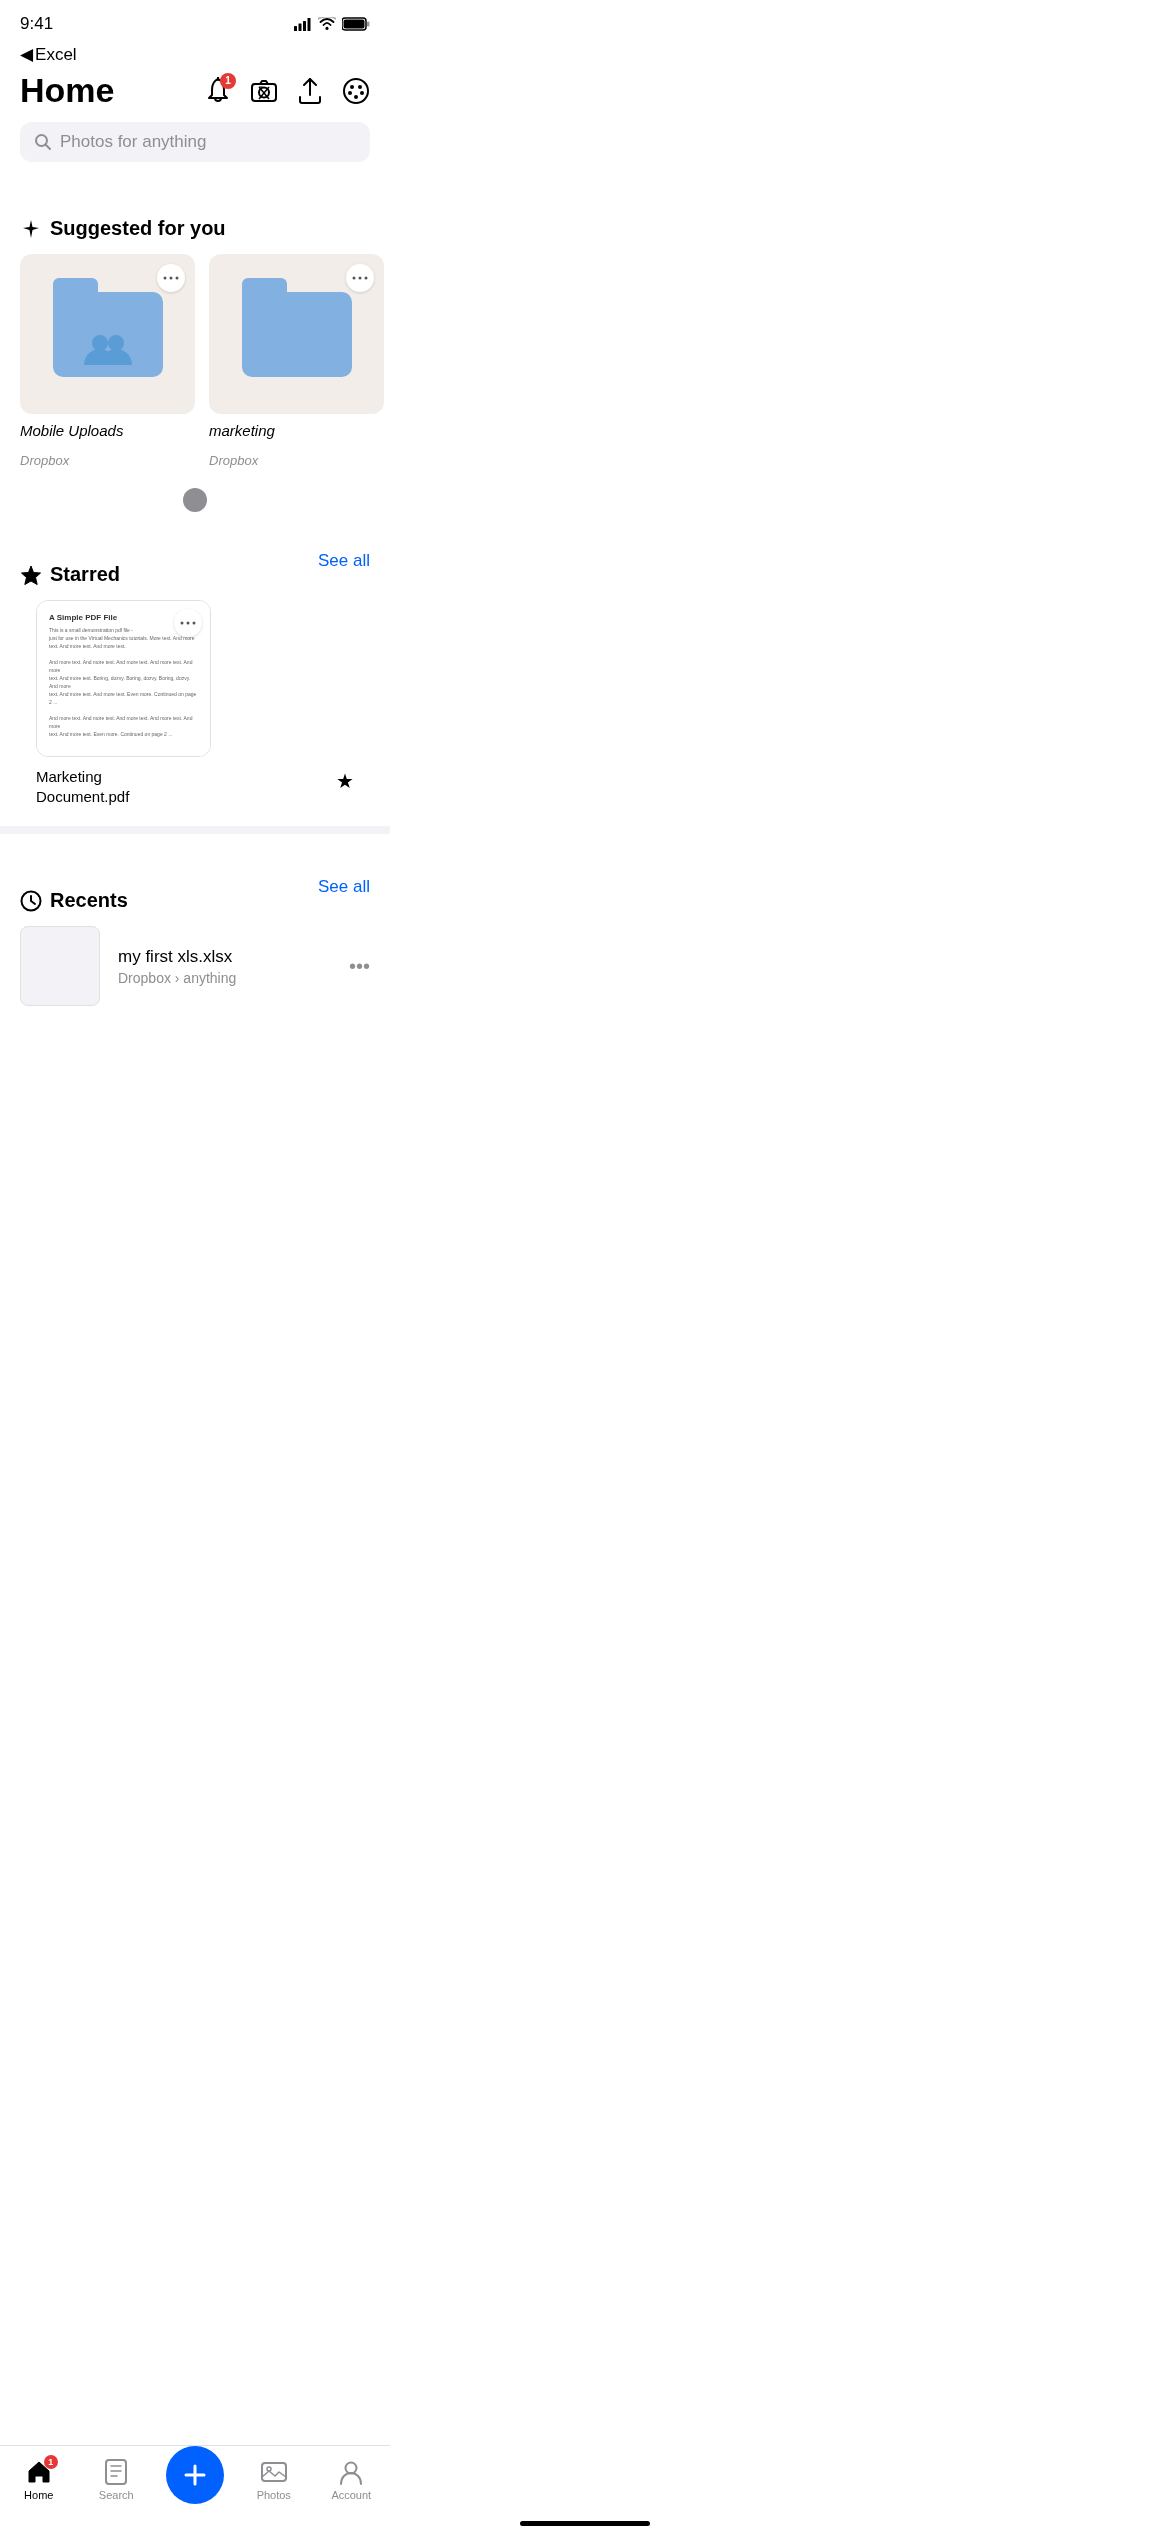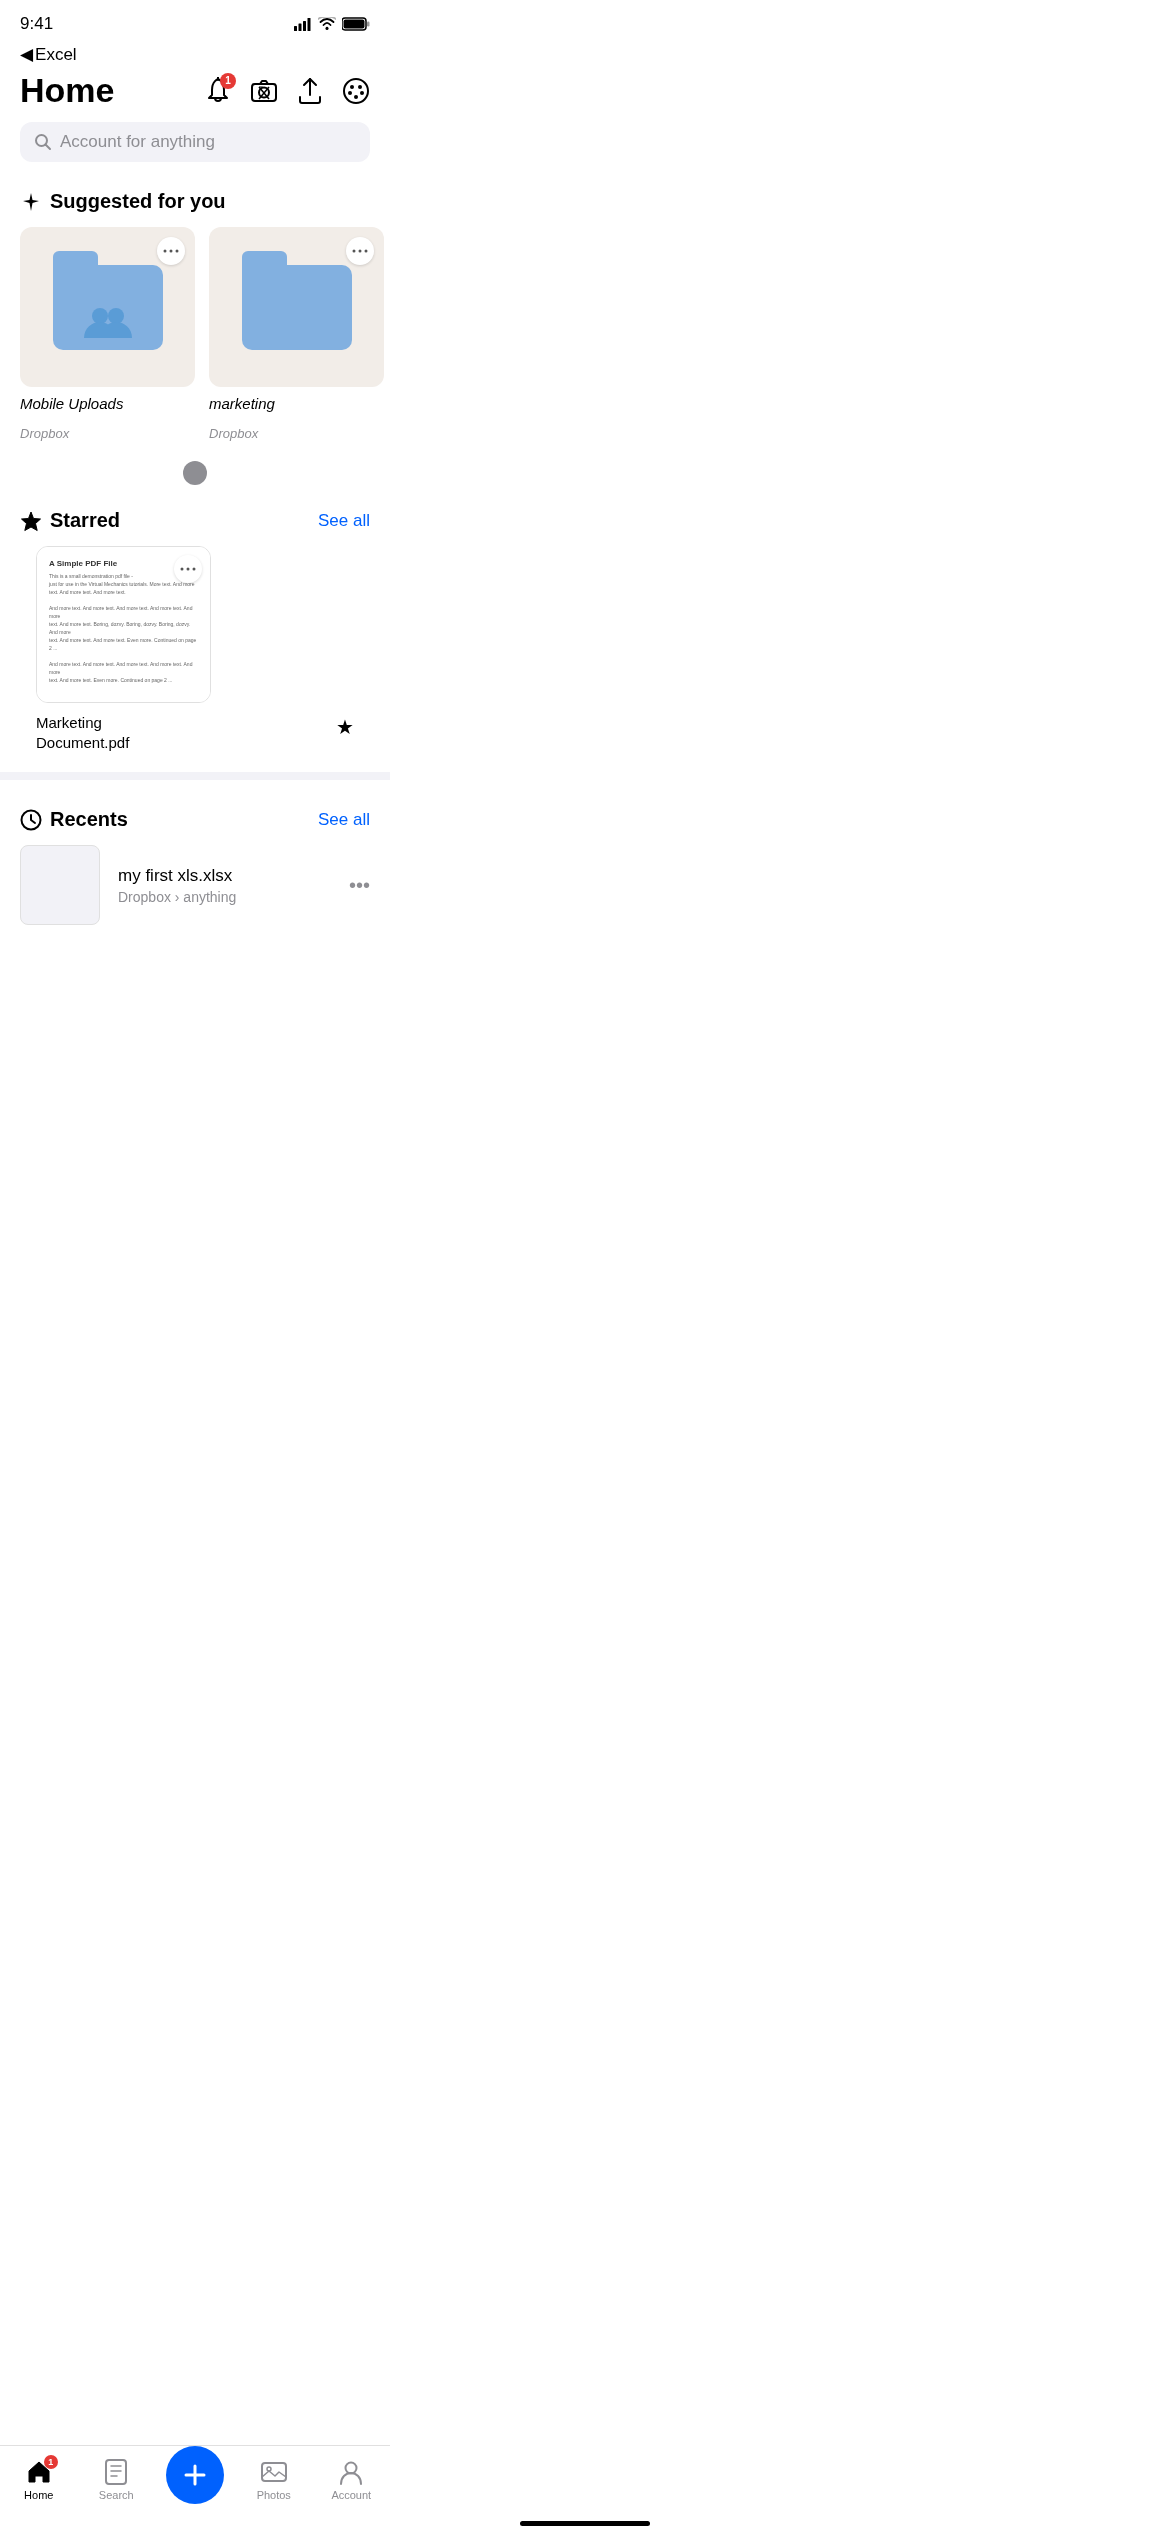--- a/index.html
+++ b/index.html
@@ -113,20 +113,21 @@
       justify-content: space-between;
       padding: 8px 20px 14px;
     }
     .section-title {
       display: flex;
       align-items: center;
       gap: 8px;
       font-size: 20px;
       font-weight: 700;
       color: #000;
+      margin-top: 27px;
     }
     .section-link {
       font-size: 17px;
       color: #0061fe;
       cursor: pointer;
     }
 
     
     .suggested-scroll {
       padding-left: 20px;
@@ -469,21 +470,21 @@
     </div>
   </div>
 </div>
 
 <div class="search-container">
   <div class="search-bar">
     <svg width="18" height="18" viewBox="0 0 18 18">
       <circle cx="7.5" cy="7.5" r="5.5" fill="none" stroke="#8e8e93" stroke-width="2"></circle>
       <line x1="11.5" y1="11.5" x2="16" y2="16" stroke="#8e8e93" stroke-width="2" stroke-linecap="round"></line>
     </svg>
-    <span class="search-placeholder">Account for anything</span>
+    <span class="search-placeholder">Photos for anything</span>
   </div>
 </div>
 
 <div class="section-header">
   <div class="section-title">
     <svg width="22" height="22" viewBox="0 0 22 22">
       <path d="M11 2 L12.5 9 L19 10 L12.5 12 L11 20 L9.5 12 L3 10 L9.5 9 Z" fill="#000"></path>
     </svg>
     <span>Suggested for you</span>
   </div>

